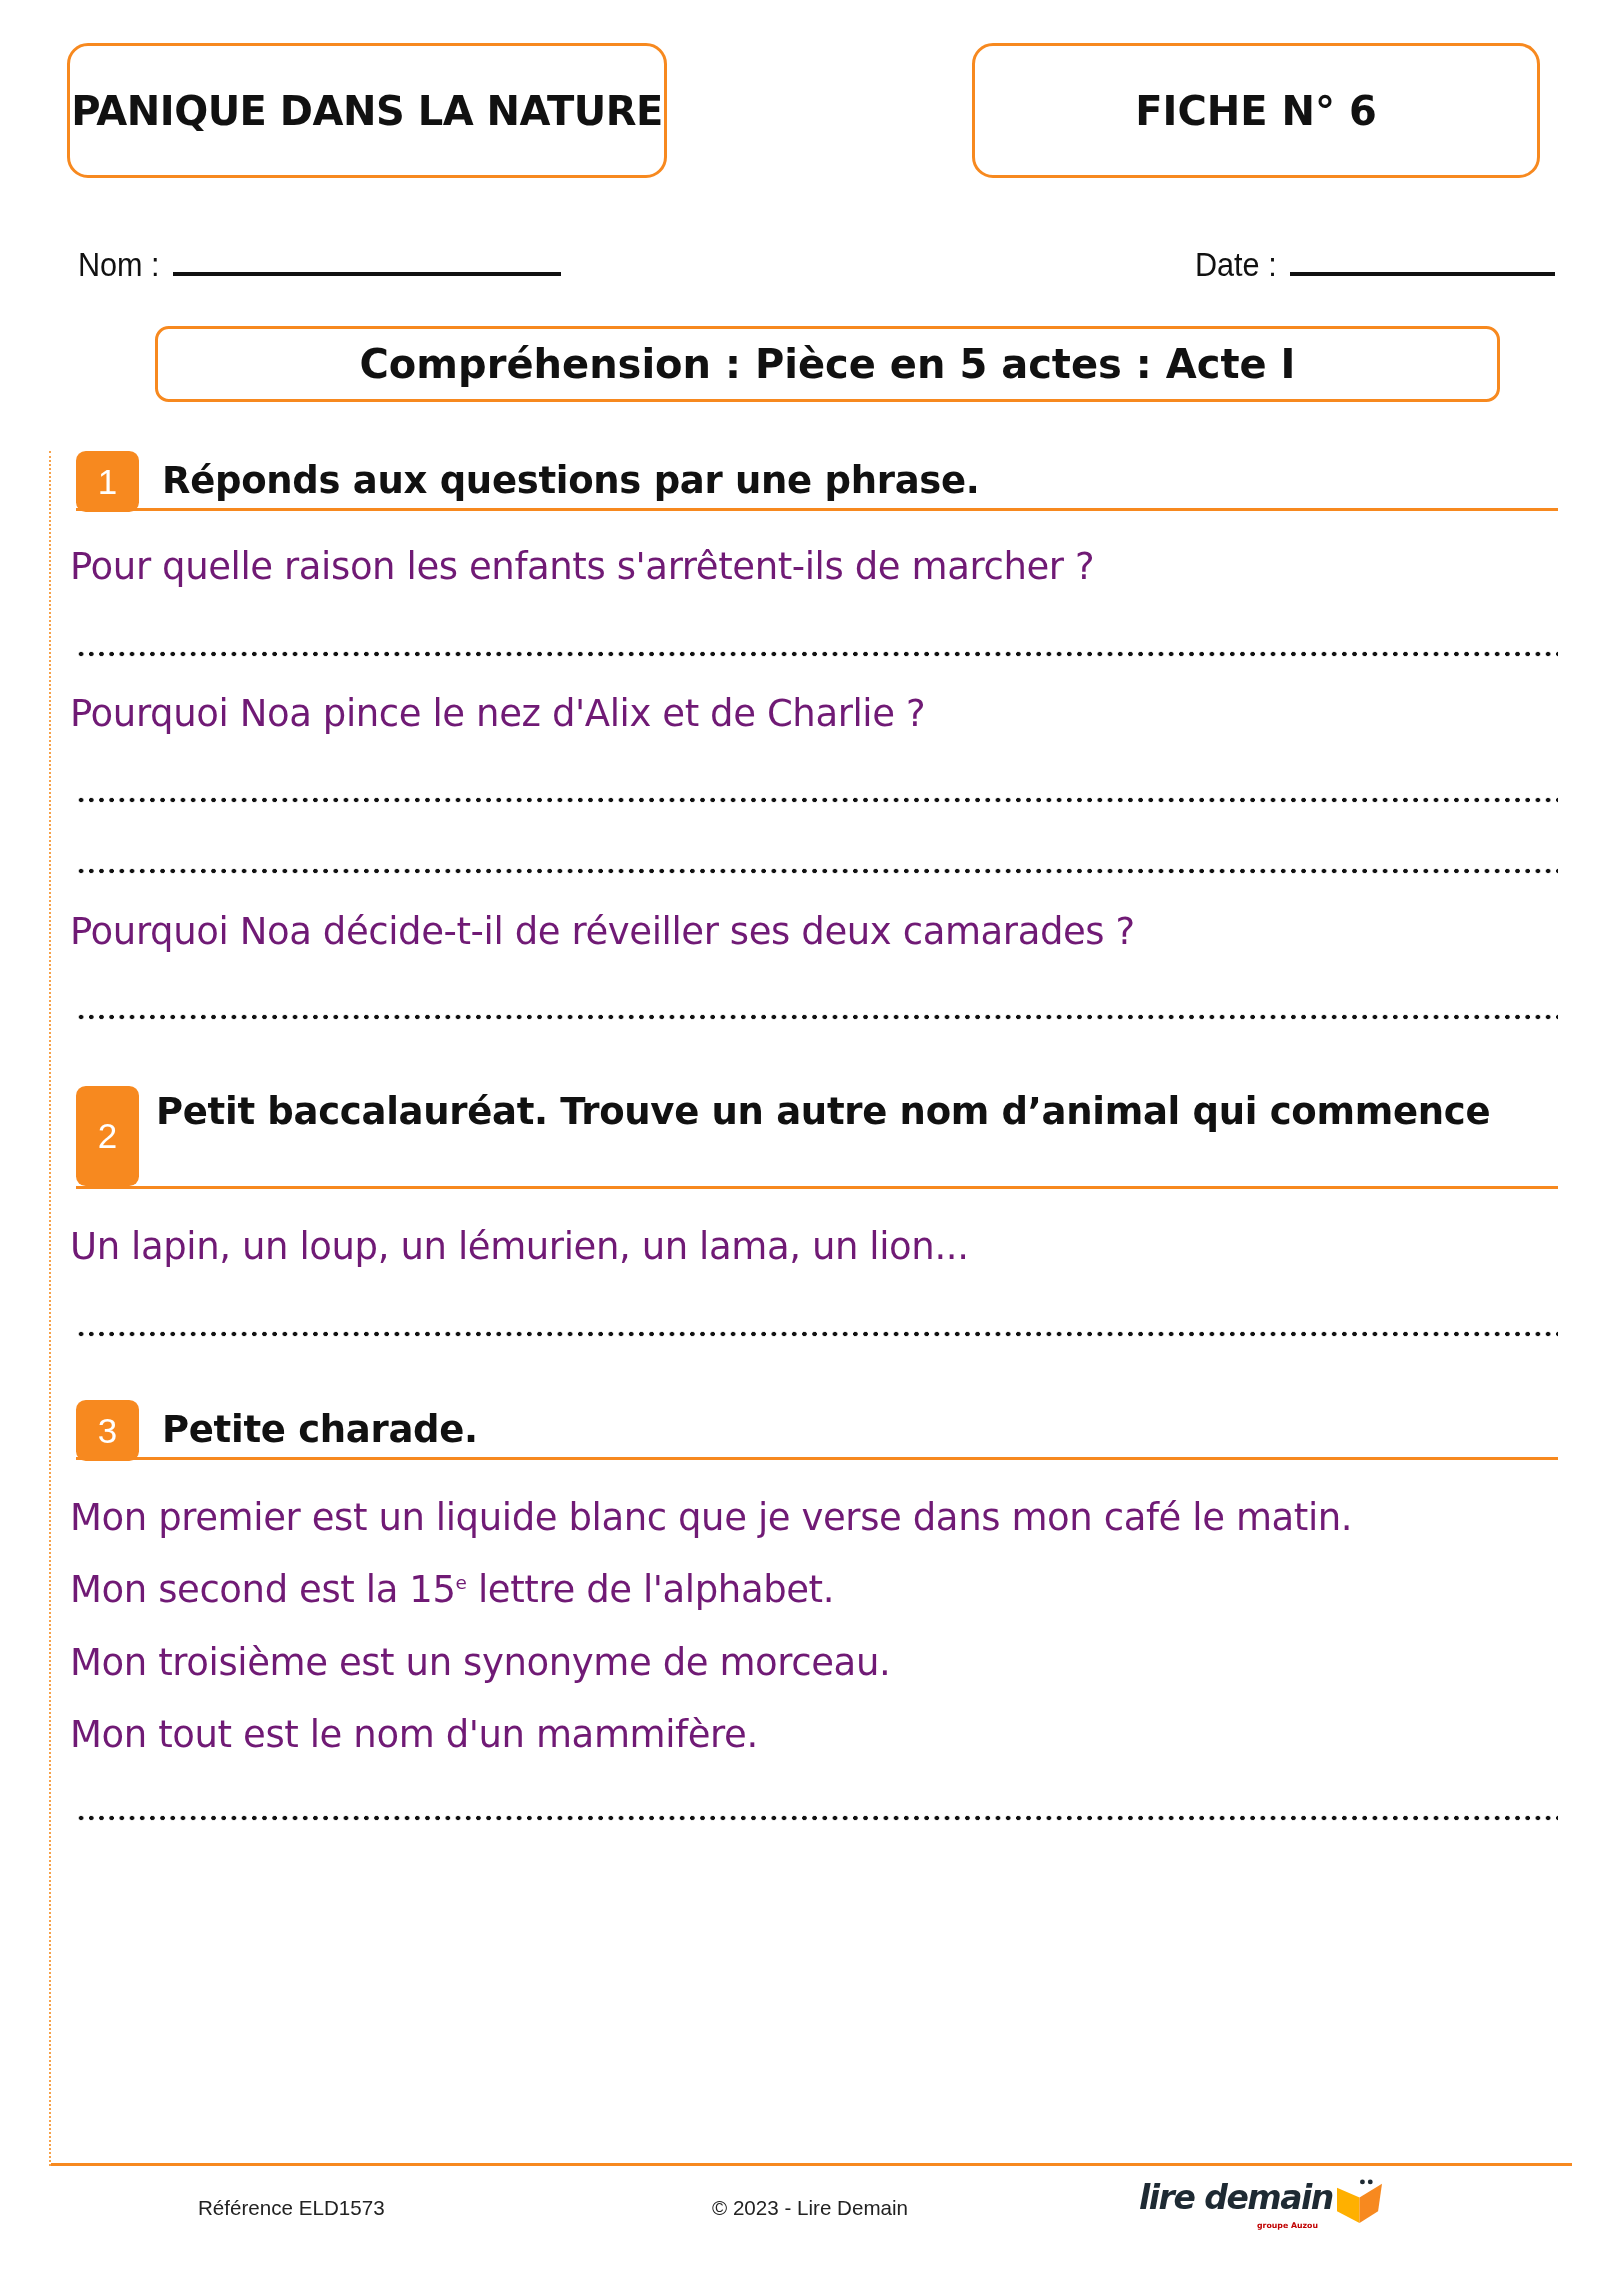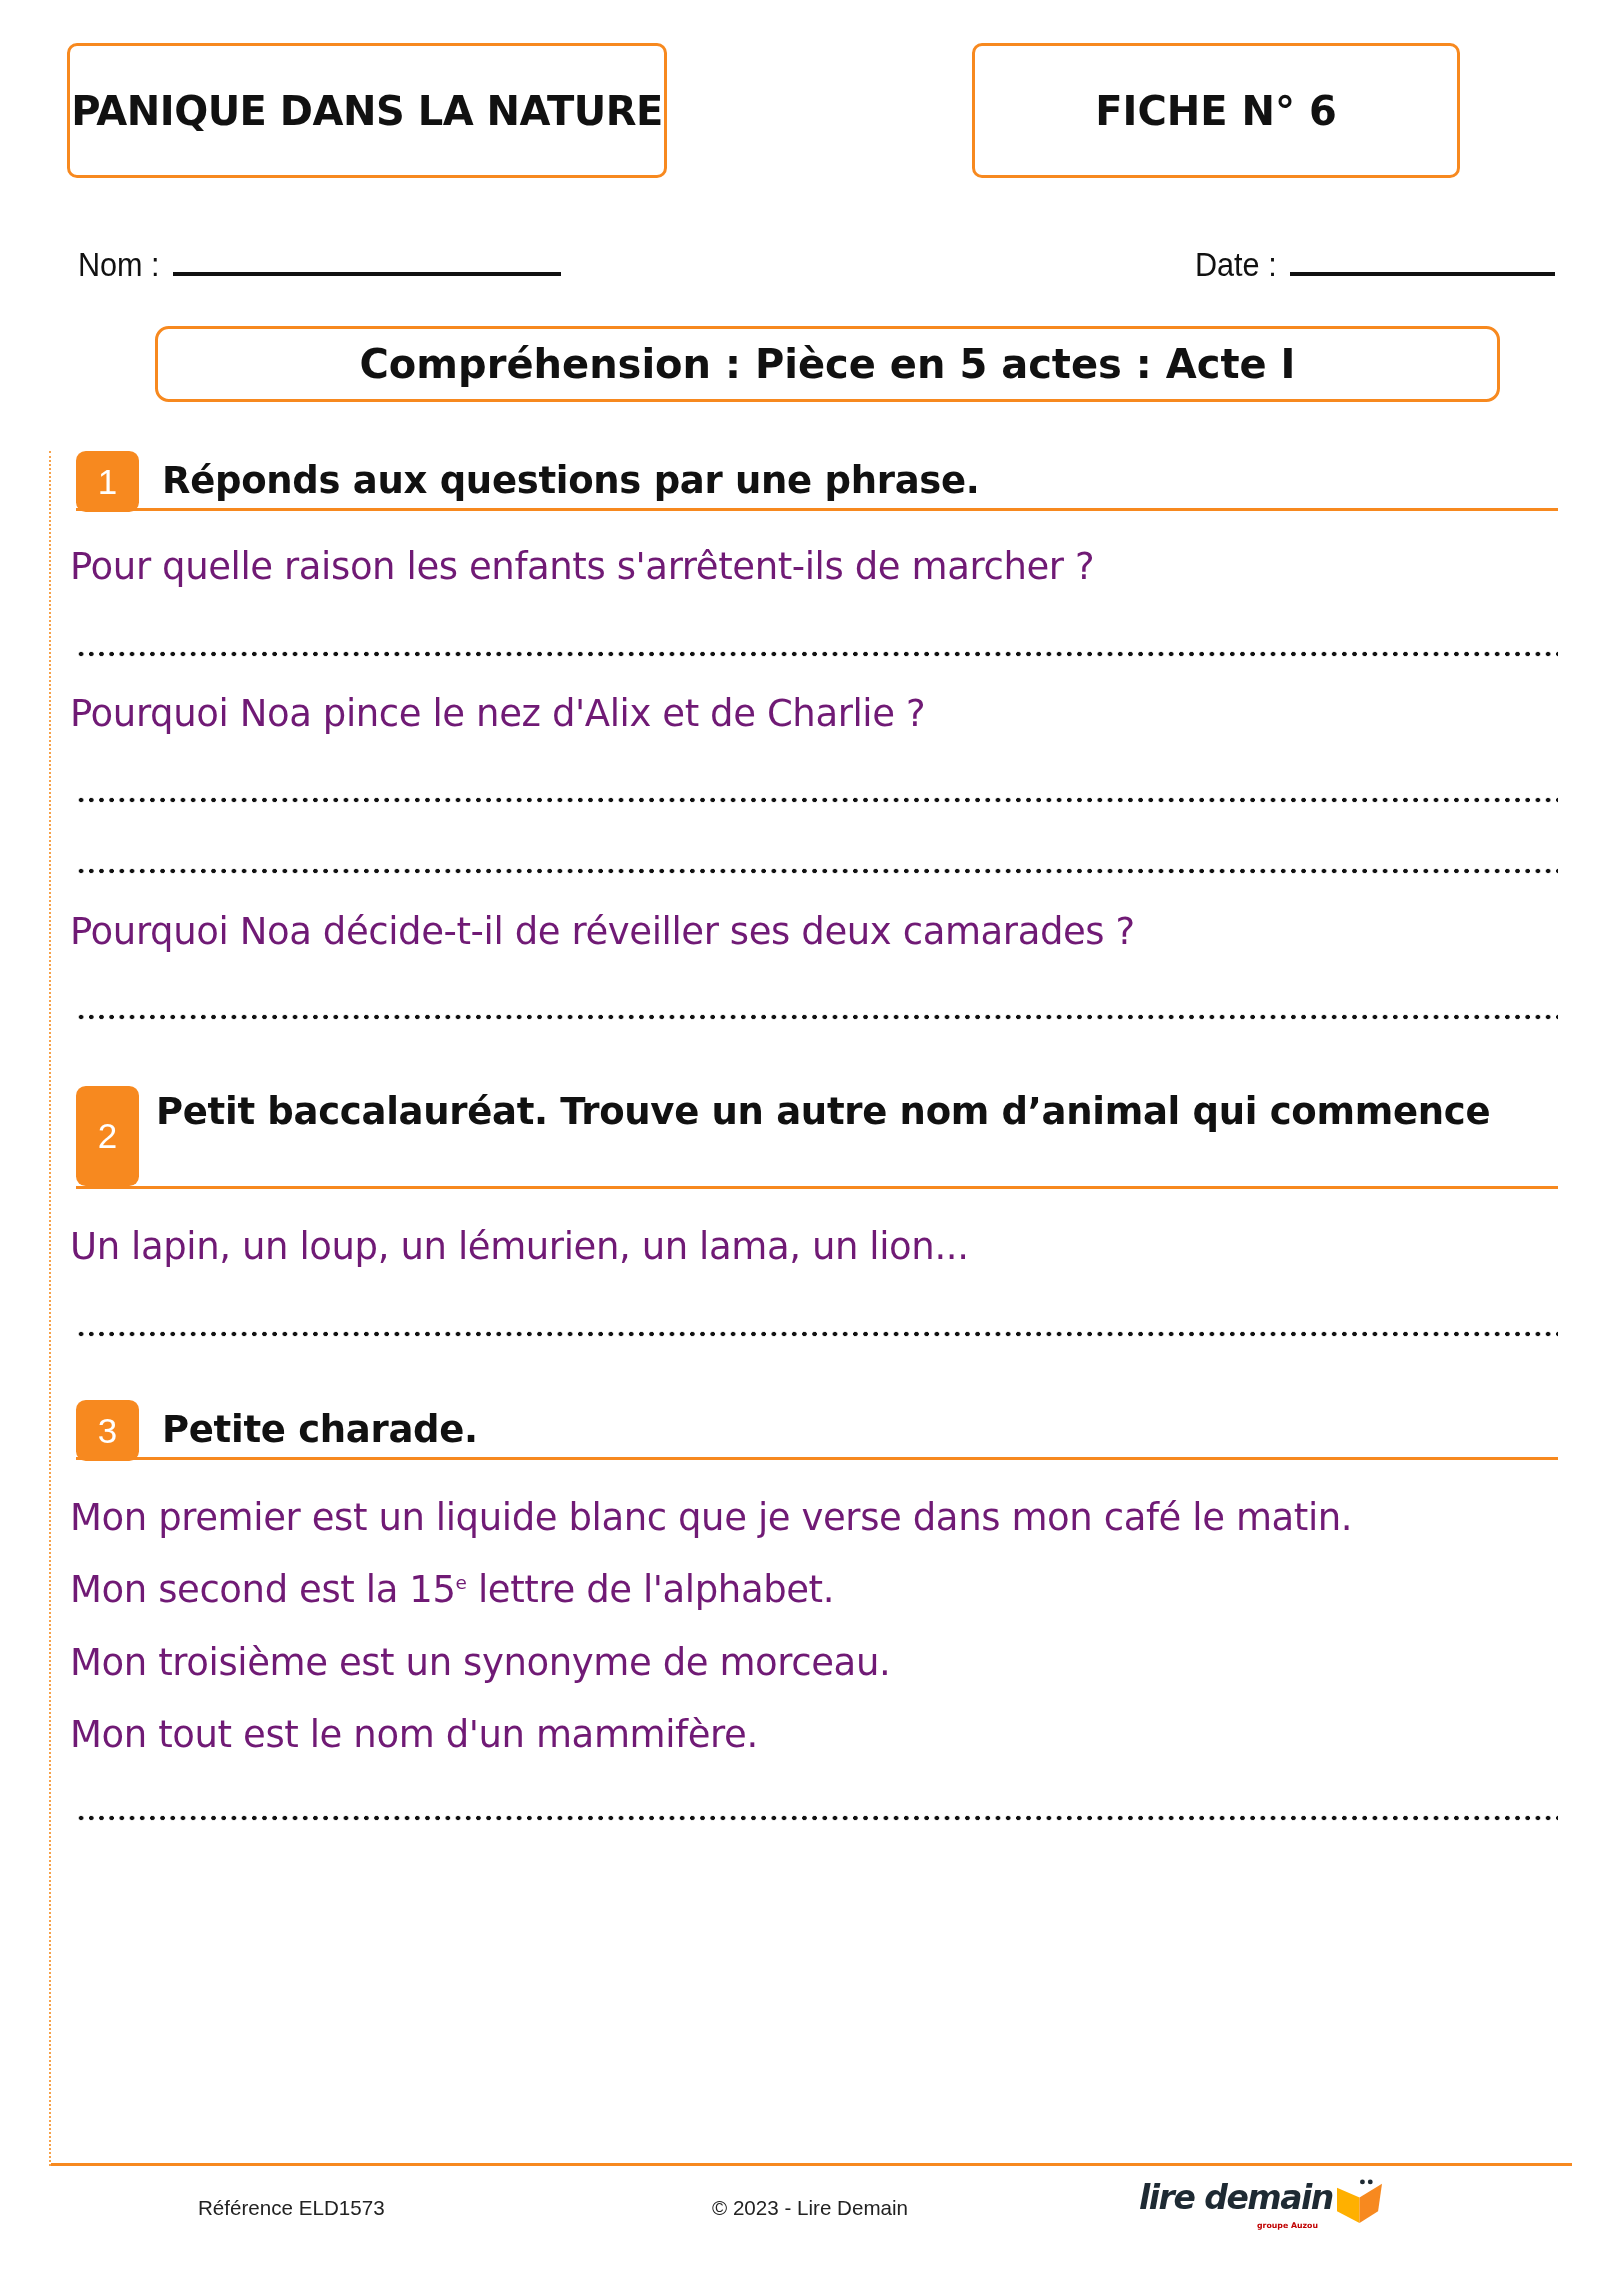--- a/index.html
+++ b/index.html
@@ -1,26 +1,26 @@
 <!DOCTYPE html>
 <html><head>
 <meta charset="utf-8">
 <style>
   html, body { margin: 0; padding: 0; background: #ffffff; }
   body {
     width: 1621px; height: 2293px; position: relative; overflow: hidden;
     font-family: "Liberation Sans", sans-serif; color: #111;
   }
   .box {
-    position: absolute; border: 3.9px solid #f7891f; border-radius: 10px;
+    position: absolute; border: 3.9px solid #f7891f; border-radius: 21px;
     box-sizing: border-box; display: flex; align-items: center; justify-content: center;
     font-family: "DejaVu Sans", sans-serif; font-weight: bold; color: #111;
   }
   #title-box { left: 67px; top: 43px; width: 600px; height: 135px; font-size: 40px; letter-spacing: -0.5px; }
-  #fiche-box { left: 972px; top: 43px; width: 488px; height: 135px; font-size: 40px; }
+  #fiche-box { left: 972px; top: 43px; width: 568px; height: 135px; font-size: 40px; }
   #subtitle-box { left: 155px; top: 326px; width: 1345px; height: 76px; border-width: 3.9px; border-radius: 13.7px; font-size: 40px; }
 
   .field-row { position: absolute; top: 245px; left: 78px; width: 1490px; height: 49px; font-size: 34px; }
   .field { position: absolute; display: flex; align-items: flex-end; }
   .field .lbl { white-space: nowrap; color: #111; transform: scaleX(0.9); transform-origin: left; }
   .field .line { border-bottom: 4.9px solid #111; height: 0; margin-left: 3.9px; margin-bottom: 7.8px; }
 
   .side-rule {
     position: absolute; left: 49px; top: 451px; width: 0; height: 1715px;
     border-left: 2.9px dotted #f7a24a;

